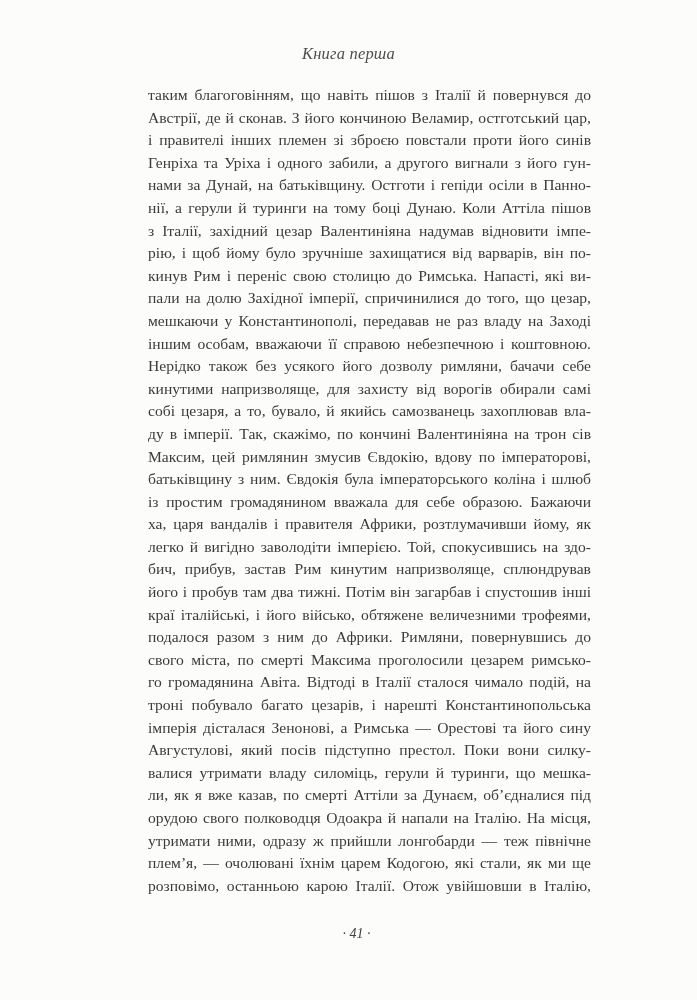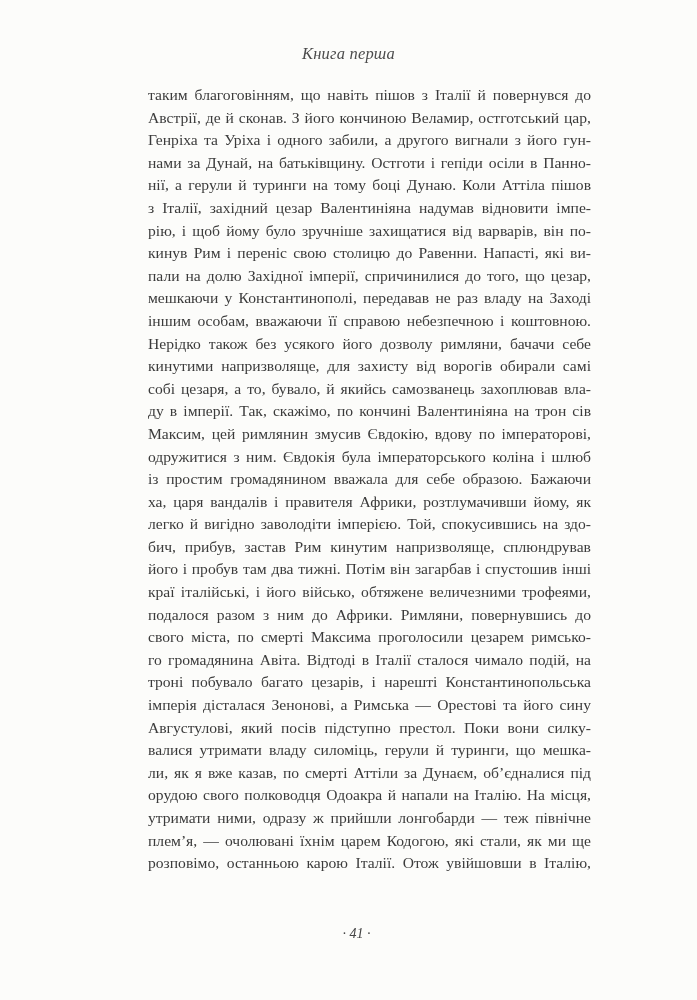--- a/index.html
+++ b/index.html
@@ -55,35 +55,36 @@
 </style>
 </head>
 <body>
 
 <div class="page" style="background: rgb(252, 252, 250);">
   <div class="running-header" style="color: rgb(76, 76, 76);">Книга перша</div>
 
   <div class="body-text" style="color: rgb(59, 59, 59);">
       <div class="line">таким благоговінням, що навіть пішов з Італії й повернувся до</div>
       <div class="line">Австрії, де й сконав. З його кончиною Веламир, остготський цар,</div>
+      <div class="line">і правителі інших племен зі зброєю повстали проти його синів</div>
       <div class="line">Генріха та Уріха і одного забили, а другого вигнали з його гун-</div>
       <div class="line">нами за Дунай, на батьківщину. Остготи і гепіди осіли в Панно-</div>
       <div class="line">нії, а герули й туринги на тому боці Дунаю. Коли Аттіла пішов</div>
       <div class="line">з Італії, західний цезар Валентиніяна надумав відновити імпе-</div>
       <div class="line">рію, і щоб йому було зручніше захищатися від варварів, він по-</div>
-      <div class="line">кинув Рим і переніс свою столицю до Равенни. Напасті, які ви-</div>
+      <div class="line">кинув Рим і переніс свою столицю до Римська. Напасті, які ви-</div>
       <div class="line">пали на долю Західної імперії, спричинилися до того, що цезар,</div>
       <div class="line">мешкаючи у Константинополі, передавав не раз владу на Заході</div>
       <div class="line">іншим особам, вважаючи її справою небезпечною і коштовною.</div>
       <div class="line">Нерідко також без усякого його дозволу римляни, бачачи себе</div>
       <div class="line">кинутими напризволяще, для захисту від ворогів обирали самі</div>
       <div class="line">собі цезаря, а то, бувало, й якийсь самозванець захоплював вла-</div>
       <div class="line">ду в імперії. Так, скажімо, по кончині Валентиніяна на трон сів</div>
       <div class="line">Максим, цей римлянин змусив Євдокію, вдову по імператорові,</div>
-      <div class="line">одружитися з ним. Євдокія була імператорського коліна і шлюб</div>
+      <div class="line">батьківщину з ним. Євдокія була імператорського коліна і шлюб</div>
       <div class="line">із простим громадянином вважала для себе образою. Бажаючи</div>
       <div class="line">ха, царя вандалів і правителя Африки, розтлумачивши йому, як</div>
       <div class="line">легко й вигідно заволодіти імперією. Той, спокусившись на здо-</div>
       <div class="line">бич, прибув, застав Рим кинутим напризволяще, сплюндрував</div>
       <div class="line">його і пробув там два тижні. Потім він загарбав і спустошив інші</div>
       <div class="line">краї італійські, і його військо, обтяжене величезними трофеями,</div>
       <div class="line">подалося разом з ним до Африки. Римляни, повернувшись до</div>
       <div class="line">свого міста, по смерті Максима проголосили цезарем римсько-</div>
       <div class="line">го громадянина Авіта. Відтоді в Італії сталося чимало подій, на</div>
       <div class="line">троні побувало багато цезарів, і нарешті Константинопольська</div>

